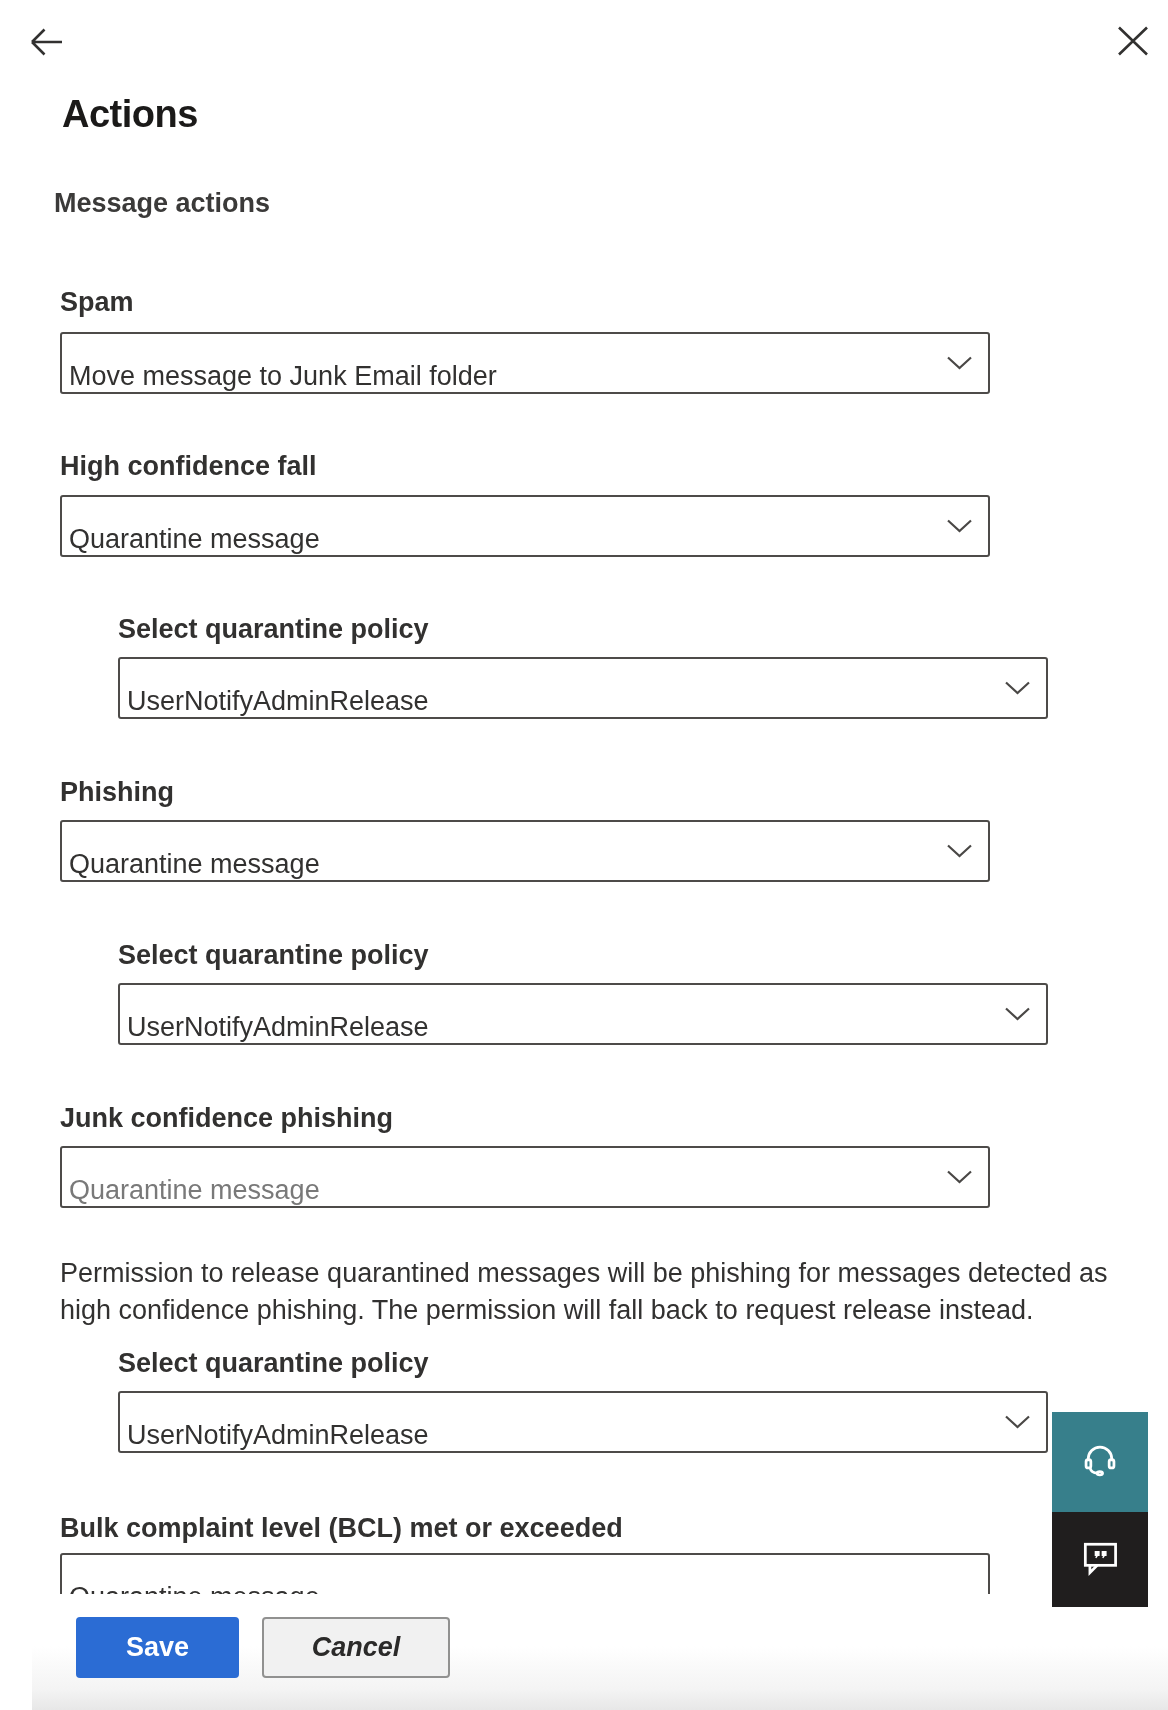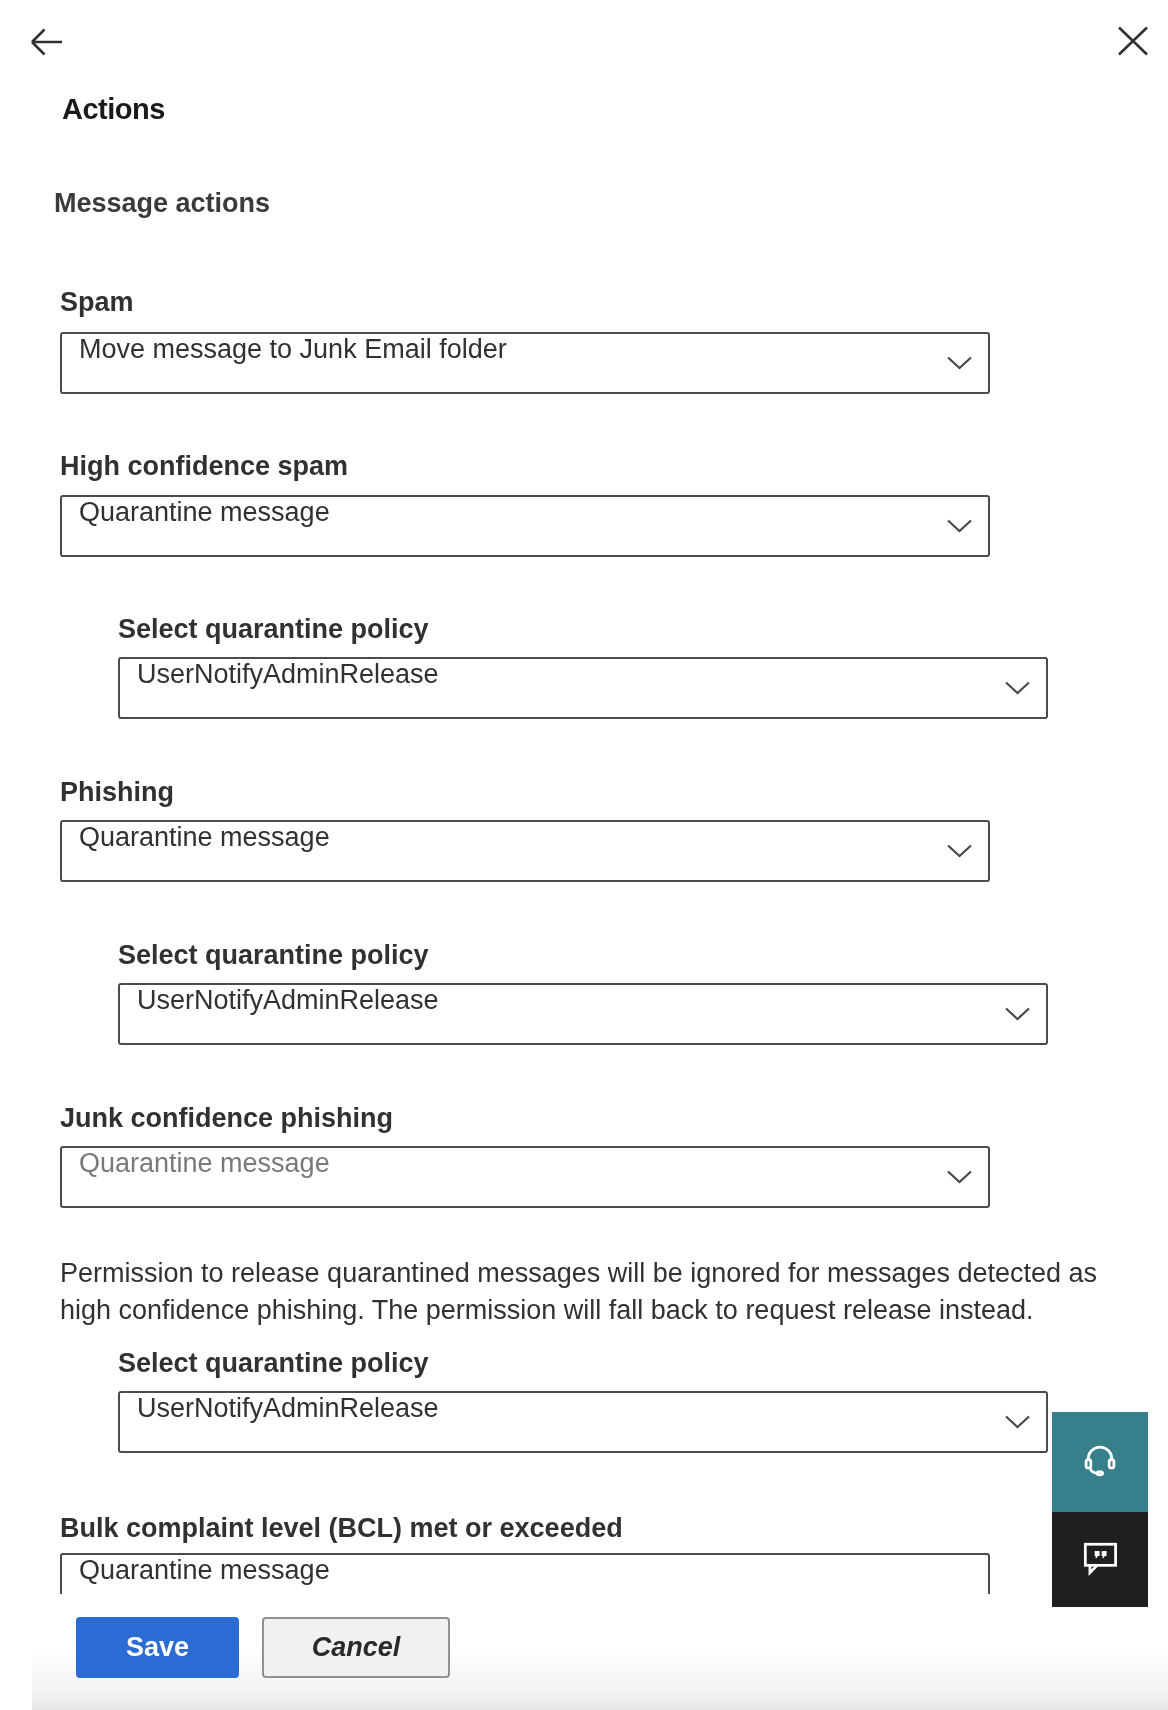--- a/index.html
+++ b/index.html
@@ -23,38 +23,38 @@
   .iconbtn{
     position:absolute;
     background:none;border:none;cursor:pointer;
     display:flex;align-items:center;justify-content:center;
   }
   #back-btn{left:22px;top:20px;width:48px;height:46px;}
   #close-btn{left:1110px;top:20px;width:46px;height:44px;}
 
   .page-title{
     position:absolute;left:62px;top:94px;
-    font-size:29px;font-weight:700;color:#1b1a19;line-height:1.1;
+    font-size:38px;font-weight:700;color:#1b1a19;line-height:1.1;
     letter-spacing:-0.5px;
   }
   .section-heading{
     position:absolute;left:54px;top:188px;
     font-size:27px;font-weight:600;color:#3b3a39;
   }
   .field-label{
     position:absolute;left:60px;
     font-size:27px;font-weight:600;color:var(--text);
     white-space:nowrap;line-height:32px;text-align:center;
   }
   .dd{
     position:absolute;left:60px;width:930px;height:62px;
     border:2px solid var(--border);border-radius:3px;
     background:#ffffff;
-    display:flex;align-items:flex-start;
-    padding:0 60px 0 17px;
+    display:flex;align-items:flex-end;
+    padding:0 60px 0 7px;
     cursor:pointer;
   }
   .dd-text{
     font-size:27px;color:var(--text);
     white-space:nowrap;overflow:hidden;text-overflow:ellipsis;
   }
   .dd.disabled .dd-text{color:var(--disabled-text);}
   .dd .chev{
     position:absolute;right:15px;top:50%;
     transform:translateY(-50%);
@@ -127,21 +127,21 @@
 <div class="section-heading">Message actions</div>
 
 <div class="field-label" id="lb-spam">Spam</div>
 <div class="dd" id="dd-spam" role="combobox">
   <span class="dd-text">Move message to Junk Email folder</span>
   <svg class="chev" width="27" height="15" viewBox="0 0 27 15" fill="none">
       <path d="M2 2 L13.5 12.5 L25 2" stroke="#4a4846" stroke-width="2.2"></path>
     </svg>
 </div>
 
-<div class="field-label" id="lb-hcs">High confidence spam</div>
+<div class="field-label" id="lb-hcs">High confidence fall</div>
 <div class="dd" id="dd-hcs" role="combobox">
   <span class="dd-text">Quarantine message</span>
   <svg class="chev" width="27" height="15" viewBox="0 0 27 15" fill="none">
       <path d="M2 2 L13.5 12.5 L25 2" stroke="#4a4846" stroke-width="2.2"></path>
     </svg>
 </div>
 
 <div class="field-label indent" id="lb-sqp1">Select quarantine policy</div>
 <div class="dd indent" id="dd-sqp1" role="combobox">
   <span class="dd-text">UserNotifyAdminRelease</span>
@@ -168,21 +168,21 @@
 
 <div class="field-label" id="lb-hcp">Junk confidence phishing</div>
 <div class="dd disabled" id="dd-hcp" role="combobox" aria-disabled="true">
   <span class="dd-text">Quarantine message</span>
   <svg class="chev" width="27" height="15" viewBox="0 0 27 15" fill="none">
       <path d="M2 2 L13.5 12.5 L25 2" stroke="#4a4846" stroke-width="2.2"></path>
     </svg>
 </div>
 
 <div class="note">
-  <div>Permission to release quarantined messages will be ignored for messages detected as</div>
+  <div>Permission to release quarantined messages will be phishing for messages detected as</div>
   <div>high confidence phishing. The permission will fall back to request release instead.</div>
 </div>
 
 <div class="field-label indent" id="lb-sqp3">Select quarantine policy</div>
 <div class="dd indent" id="dd-sqp3" role="combobox">
   <span class="dd-text">UserNotifyAdminRelease</span>
   <svg class="chev" width="27" height="15" viewBox="0 0 27 15" fill="none">
       <path d="M2 2 L13.5 12.5 L25 2" stroke="#4a4846" stroke-width="2.2"></path>
     </svg>
 </div>

